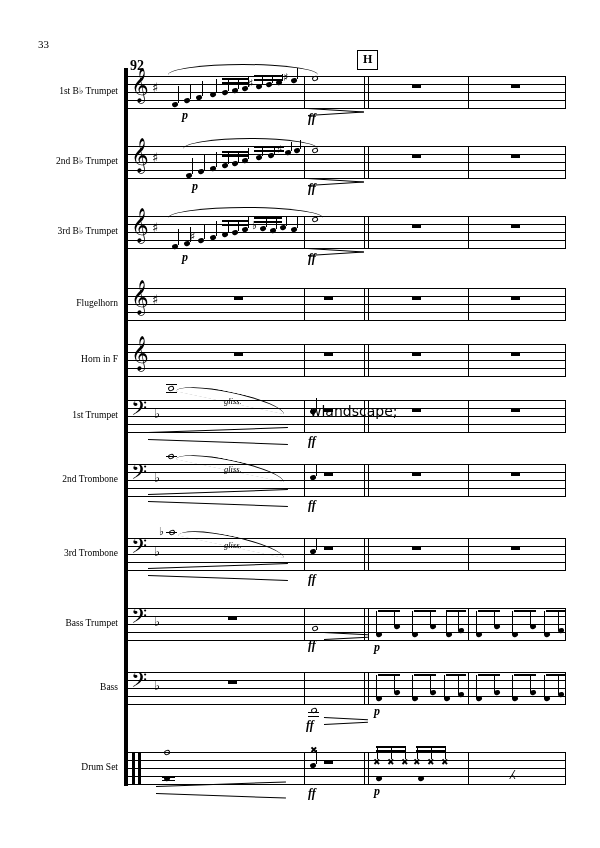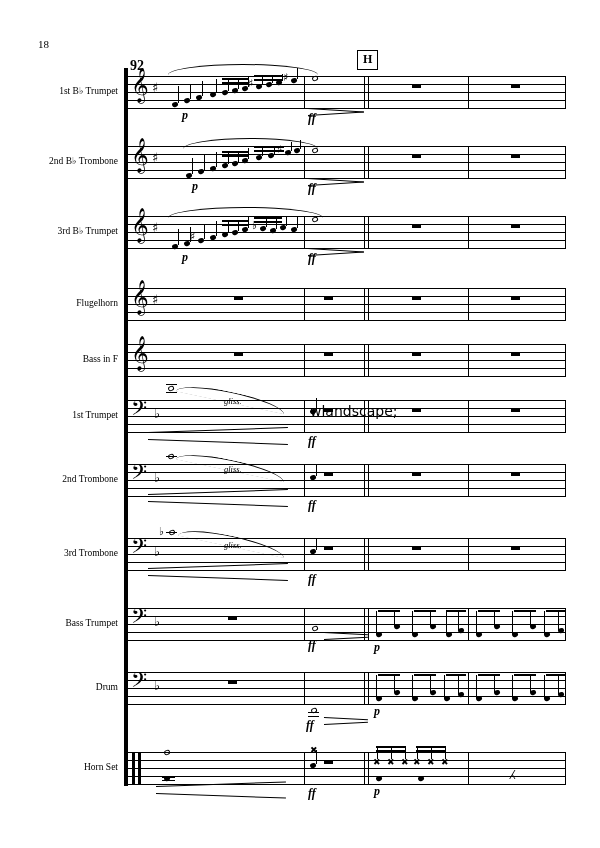--- a/index.html
+++ b/index.html
@@ -217,21 +217,21 @@
     font-family: "DejaVu Sans", sans-serif;
     font-size: 14px;
     line-height: 1;
   }
 </style>
 </head>
 <body>
 
 <div class="page">
 
-  <div class="page-number">18</div>
+  <div class="page-number">33</div>
 
   <div class="system-bracket"></div>
 
   <div class="measure-number" style="left:130px; top:58px;">92</div>
 
   <div class="rehearsal-mark" style="left:357px; top:50px;">H</div>
 
   <div class="instrument-label" style="top:86px;">1st B♭ Trumpet</div>
   <div class="staff-block" style="top:76px;">
     <div class="staff-lines">
@@ -283,21 +283,21 @@
     <div class="dyn" style="left:180px; top:35px;">ff</div>
     <div class="barline" style="left:176px;"></div>
     <div class="barline" style="left:236px;"></div>
     <div class="barline" style="left:240px;"></div>
     <div class="barline" style="left:340px;"></div>
     <div class="barline" style="left:437px;"></div>
     <div class="rest-whole" style="left:284px; top:8px;"></div>
     <div class="rest-whole" style="left:383px; top:8px;"></div>
   </div>
 
-  <div class="instrument-label" style="top:156px;">2nd B♭ Trombone</div>
+  <div class="instrument-label" style="top:156px;">2nd B♭ Trumpet</div>
   <div class="staff-block" style="top:146px;">
     <div class="staff-lines">
         <i></i>
         <i></i>
         <i></i>
         <i></i>
         <i></i>
       </div>
     <div class="clef treble" style="left:3px;">𝄞</div>
     <div class="keysig" style="left:24px; top:4px;">♯</div>
@@ -414,21 +414,21 @@
     <div class="barline" style="left:236px;"></div>
     <div class="barline" style="left:240px;"></div>
     <div class="barline" style="left:340px;"></div>
     <div class="barline" style="left:437px;"></div>
     <div class="rest-whole" style="left:106px; top:8px;"></div>
     <div class="rest-whole" style="left:196px; top:8px;"></div>
     <div class="rest-whole" style="left:284px; top:8px;"></div>
     <div class="rest-whole" style="left:383px; top:8px;"></div>
   </div>
 
-  <div class="instrument-label" style="top:354px;">Bass in F</div>
+  <div class="instrument-label" style="top:354px;">Horn in F</div>
   <div class="staff-block" style="top:344px;">
     <div class="staff-lines">
         <i></i>
         <i></i>
         <i></i>
         <i></i>
         <i></i>
       </div>
     <div class="clef treble" style="left:3px;">𝄞</div>
     <div class="barline" style="left:176px;"></div>
@@ -592,21 +592,21 @@
     <div class="nh" style="left:430px; top:20px;"></div>
       <div class="stem" style="left:430px; top:3px; height:19px;"></div>
     <div class="dyn" style="left:246px; top:32px;">p</div>
     <div class="barline" style="left:176px;"></div>
     <div class="barline" style="left:236px;"></div>
     <div class="barline" style="left:240px;"></div>
     <div class="barline" style="left:340px;"></div>
     <div class="barline" style="left:437px;"></div>
   </div>
 
-  <div class="instrument-label" style="top:682px;">Drum</div>
+  <div class="instrument-label" style="top:682px;">Bass</div>
   <div class="staff-block" style="top:672px;">
     <div class="staff-lines">
         <i></i>
         <i></i>
         <i></i>
         <i></i>
         <i></i>
       </div>
     <div class="clef bass" style="left:3px;">𝄢</div>
     <div class="keysig" style="left:26px; top:6px;">♭</div>
@@ -650,21 +650,21 @@
     <div class="nh" style="left:430px; top:20px;"></div>
       <div class="stem" style="left:430px; top:3px; height:19px;"></div>
     <div class="dyn" style="left:246px; top:32px;">p</div>
     <div class="barline" style="left:176px;"></div>
     <div class="barline" style="left:236px;"></div>
     <div class="barline" style="left:240px;"></div>
     <div class="barline" style="left:340px;"></div>
     <div class="barline" style="left:437px;"></div>
   </div>
 
-  <div class="instrument-label" style="top:762px;">Horn Set</div>
+  <div class="instrument-label" style="top:762px;">Drum Set</div>
   <div class="staff-block" style="top:752px;">
     <div class="staff-lines">
         <i></i>
         <i></i>
         <i></i>
         <i></i>
         <i></i>
       </div>
     <div class="perc-clef" style="left:4px;"></div>
     <div class="perc-clef2" style="left:10px;"></div>

